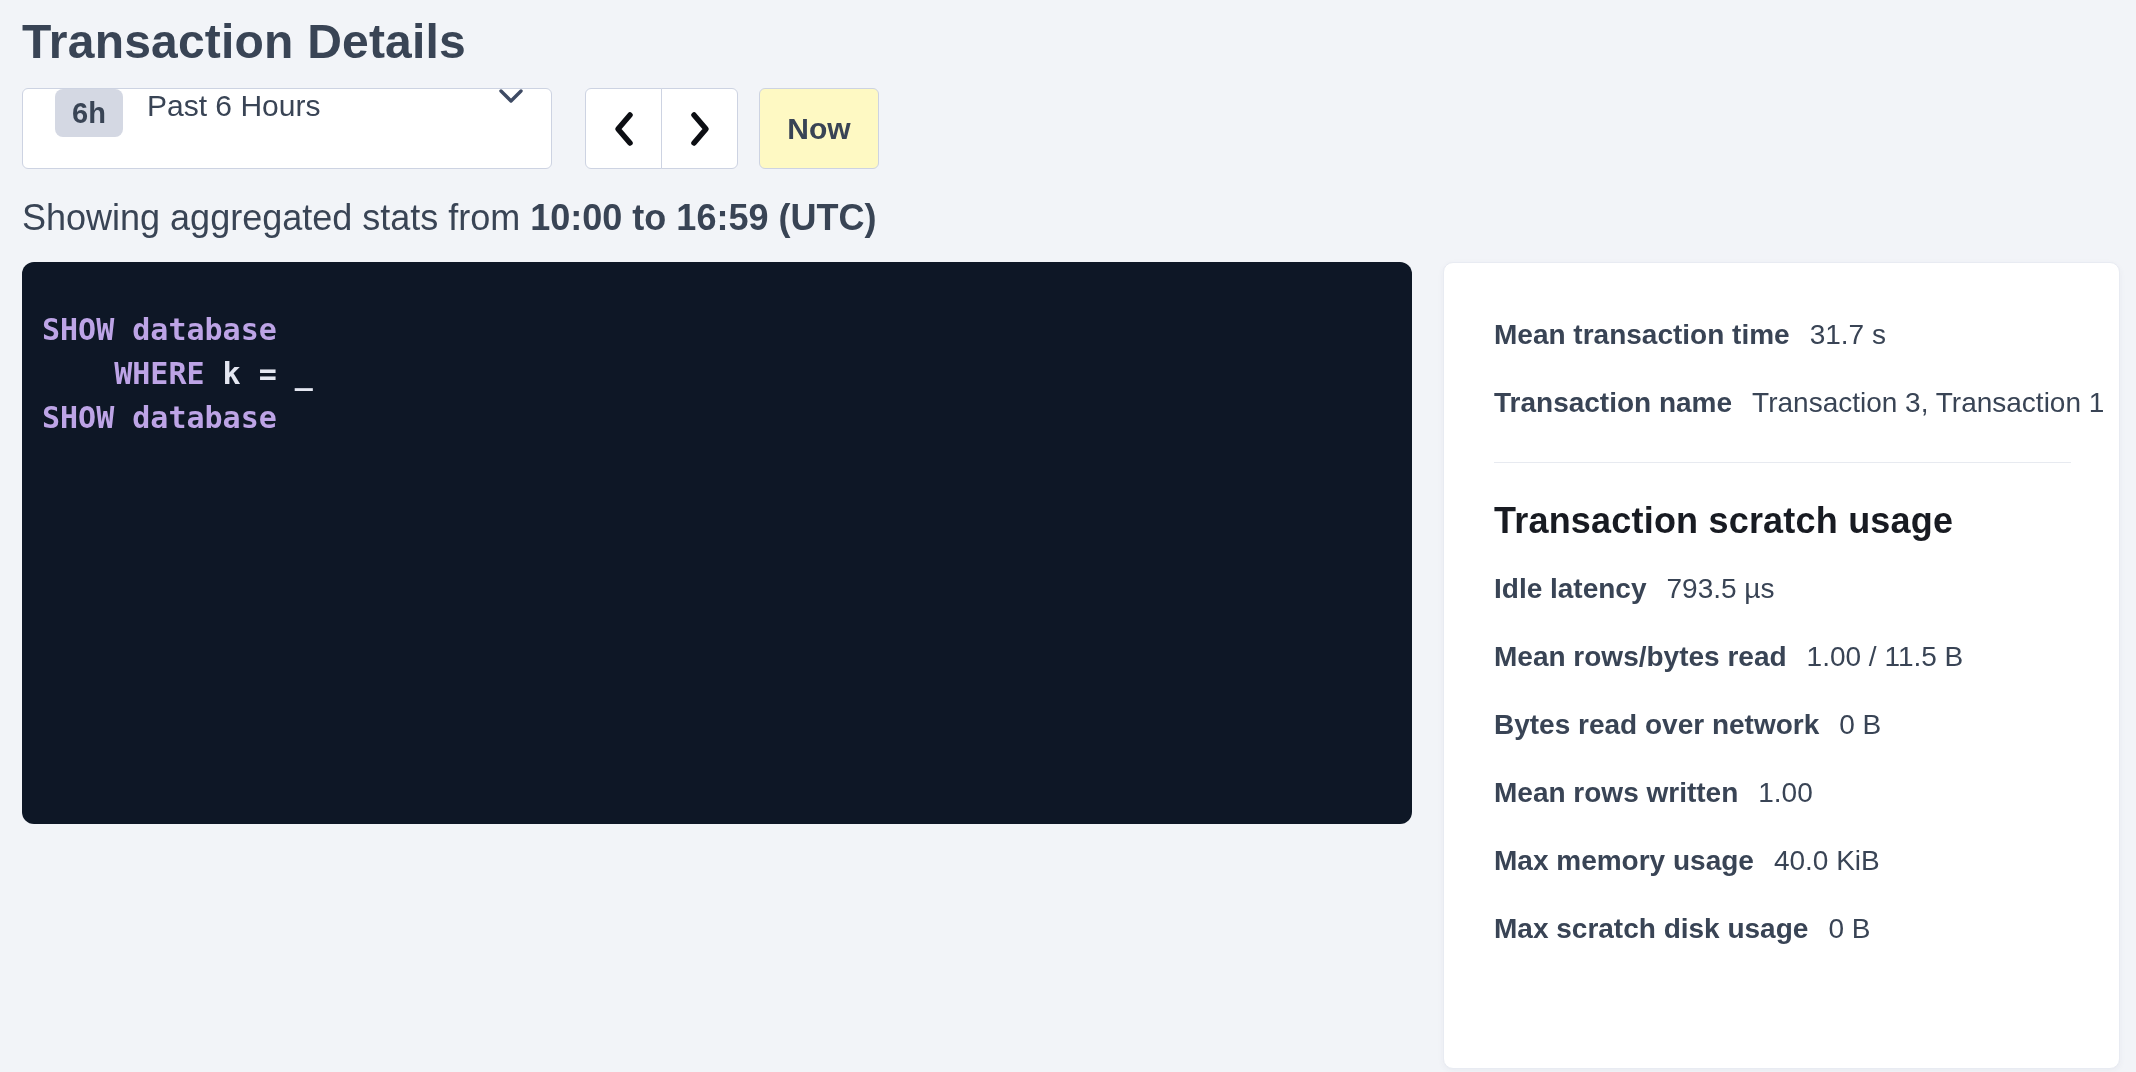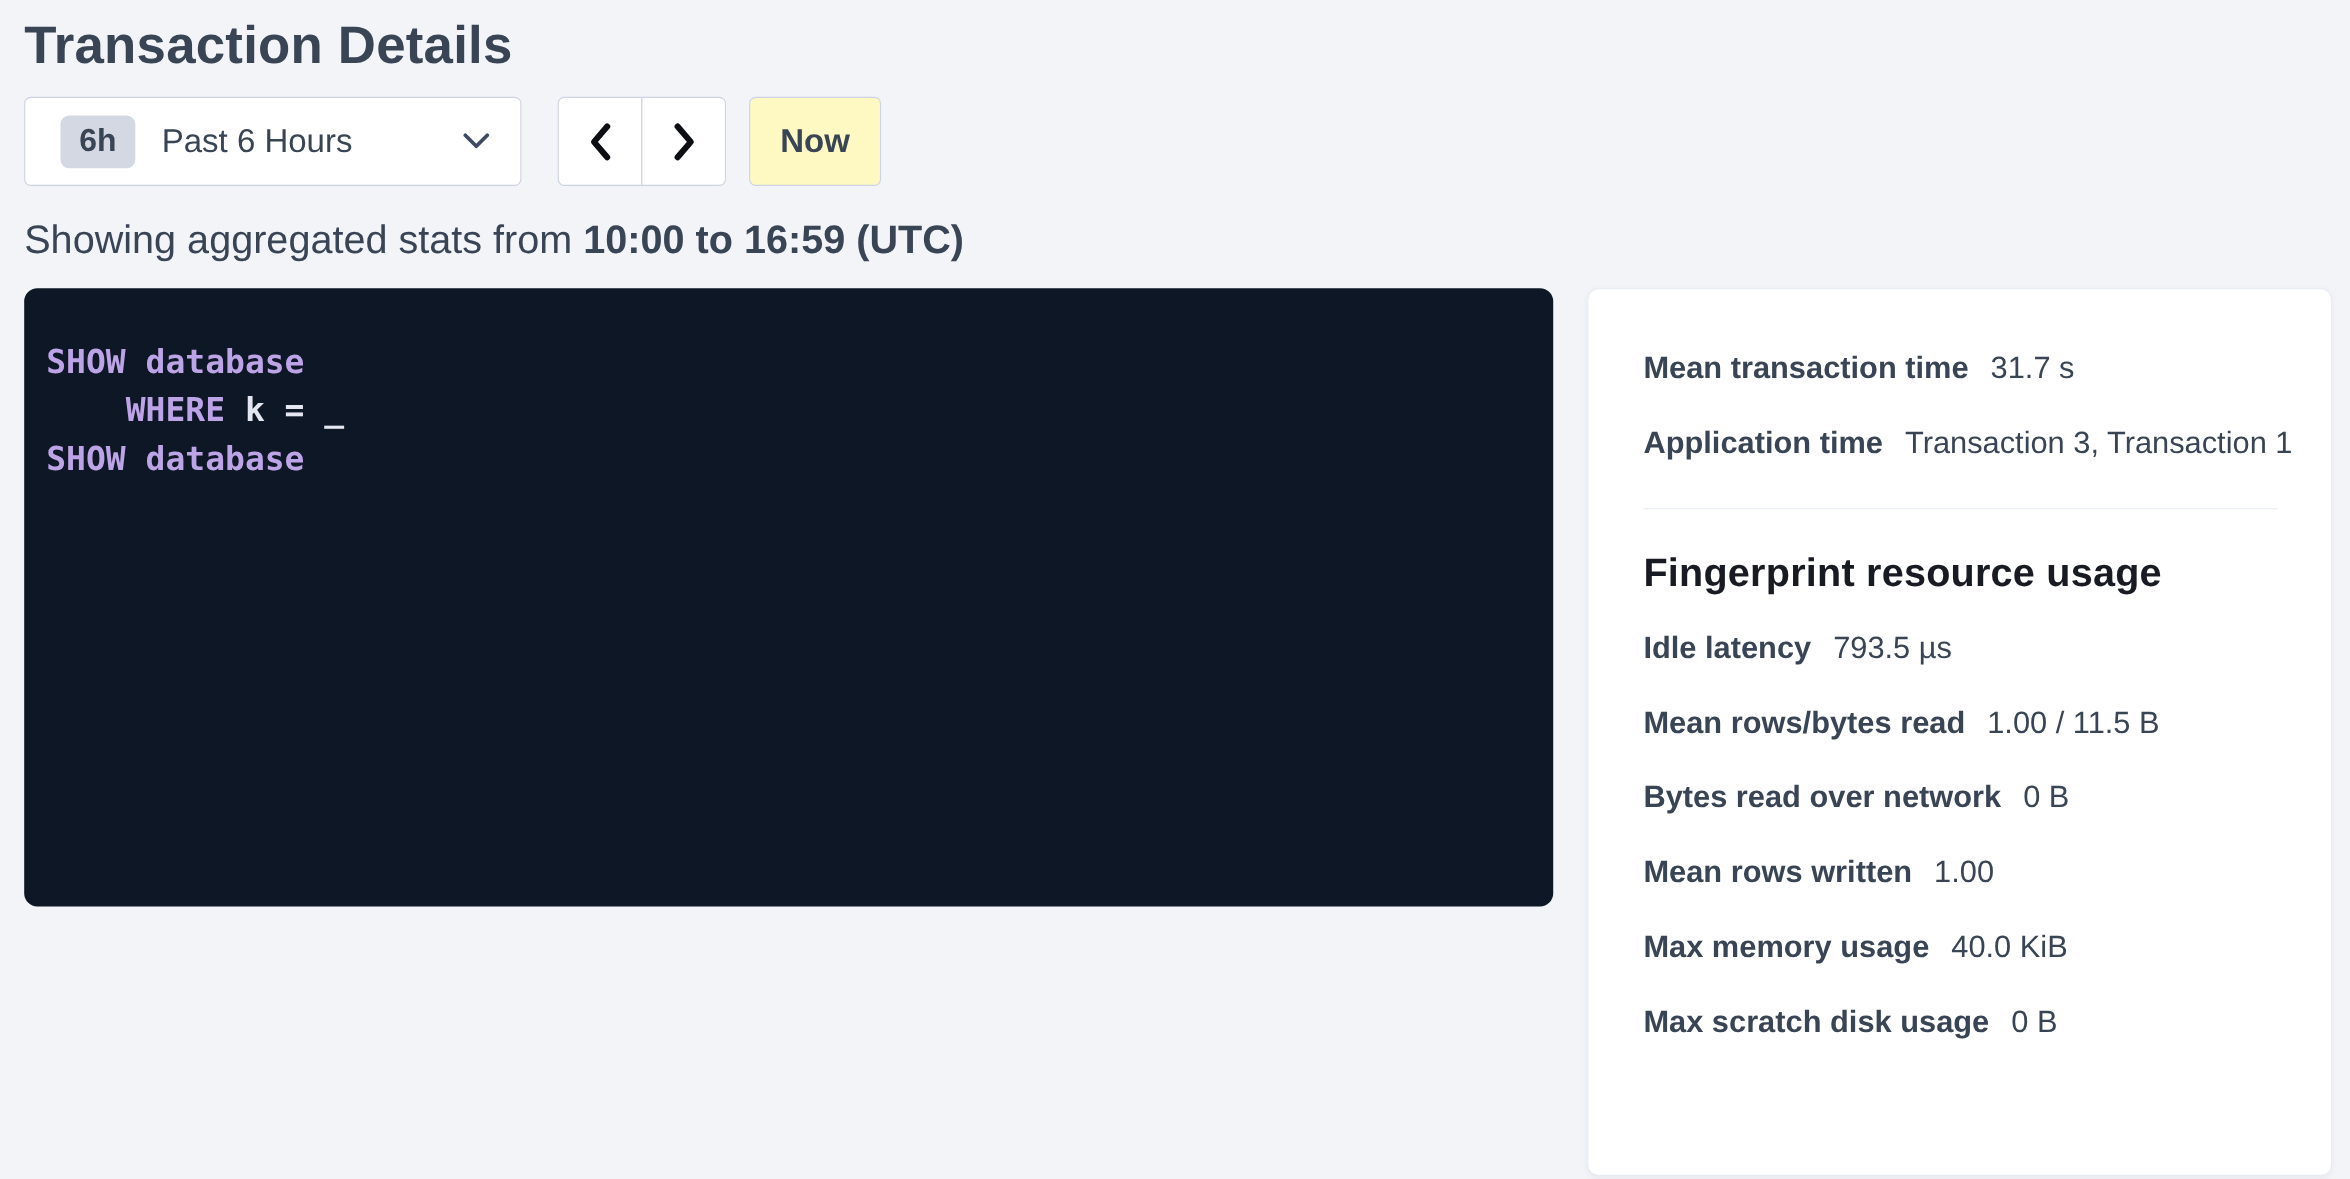--- a/index.html
+++ b/index.html
@@ -36,23 +36,23 @@
   }
 
   
   .controls {
     display: flex;
     align-items: stretch;
     height: 81px;
     margin-top: 18px;
   }
   .time-dropdown {
-    width: 452px;
-    display: flex;
-    align-items: center;
+    width: 530px;
+    display: flex;
+    align-items: flex-start;
     background: #ffffff;
     border: 1px solid var(--border);
     border-radius: 6px;
     padding: 0 28px 0 32px;
     cursor: pointer;
   }
   .time-badge {
     width: 68px;
     height: 48px;
     border-radius: 8px;
@@ -216,26 +216,26 @@
         <div class="code-line"><span class="tok-kw">SHOW</span><span class="tok-plain"> </span><span class="tok-kw">database</span></div>
       </div>
 
     <aside class="summary-card">
       <div id="summary-rows">
           <div class="stat-row">
             <span class="stat-label">Mean transaction time</span>
             <span class="stat-value">31.7 s</span>
           </div>
           <div class="stat-row">
-            <span class="stat-label">Application time</span>
+            <span class="stat-label">Transaction name</span>
             <span class="stat-value">Transaction 3, Transaction 1</span>
           </div>
         </div>
       <hr class="card-divider">
-      <h2 class="resource-heading">Fingerprint resource usage</h2>
+      <h2 class="resource-heading">Transaction scratch usage</h2>
       <div id="resource-rows">
           <div class="stat-row">
             <span class="stat-label">Idle latency</span>
             <span class="stat-value">793.5 µs</span>
           </div>
           <div class="stat-row">
             <span class="stat-label">Mean rows/bytes read</span>
             <span class="stat-value">1.00 / 11.5 B</span>
           </div>
           <div class="stat-row">

